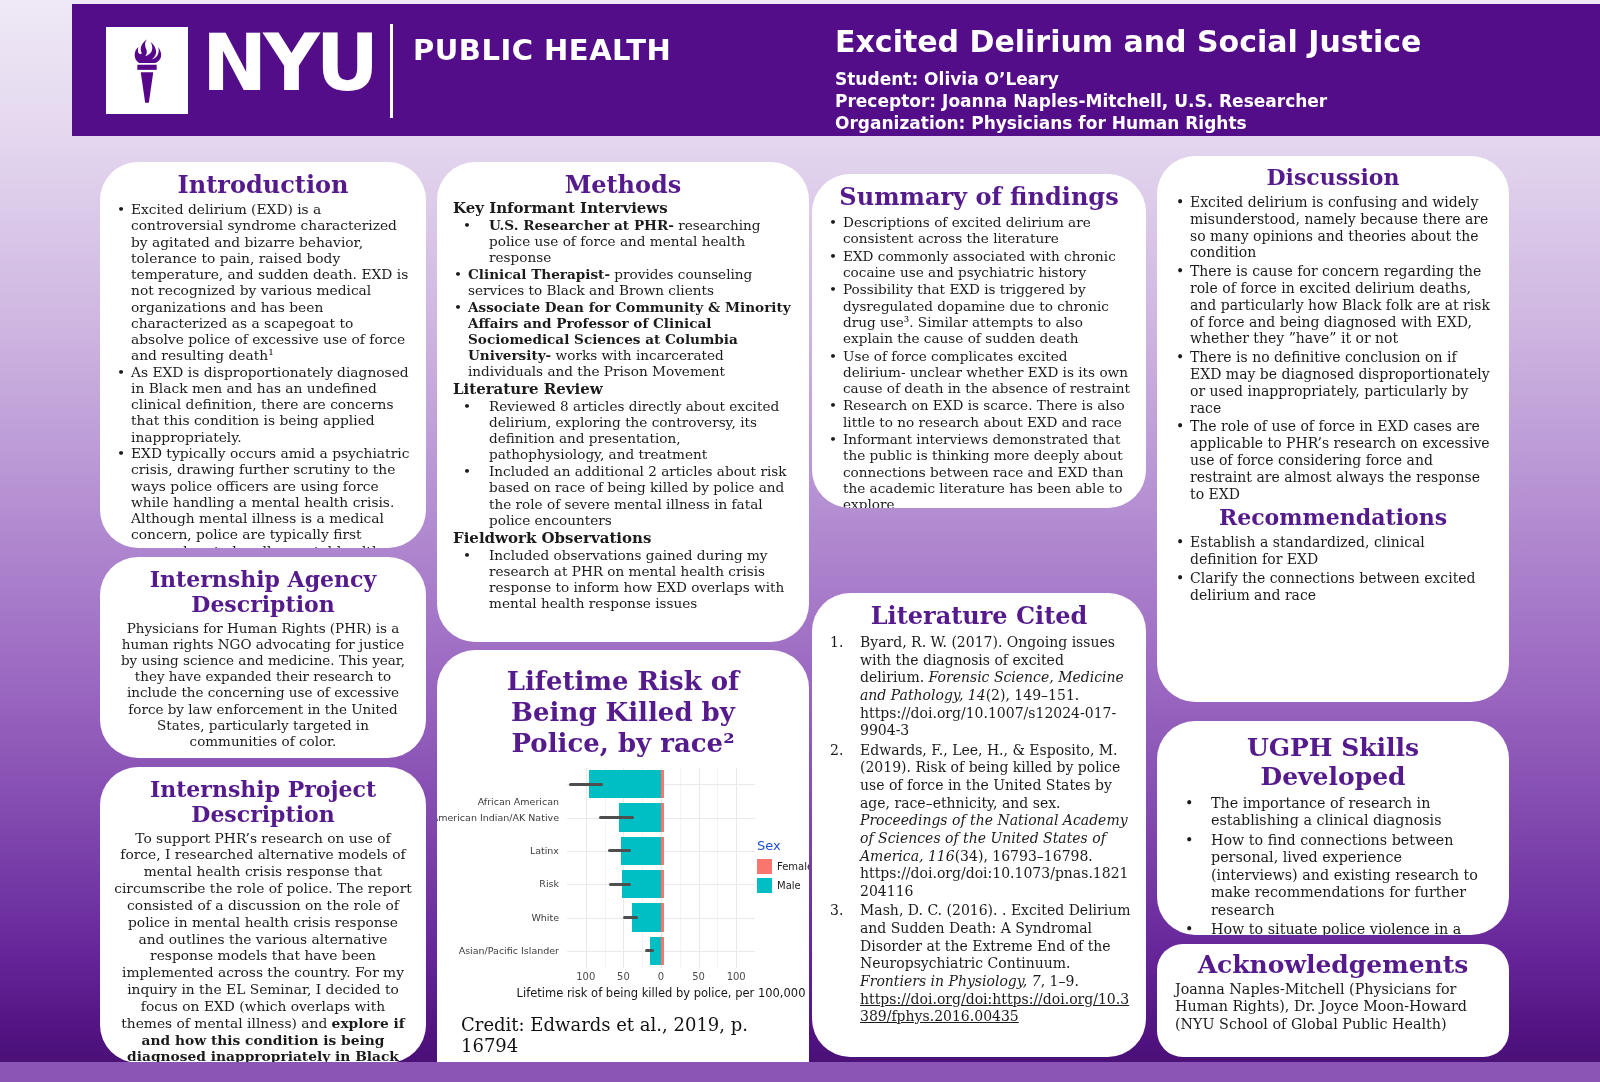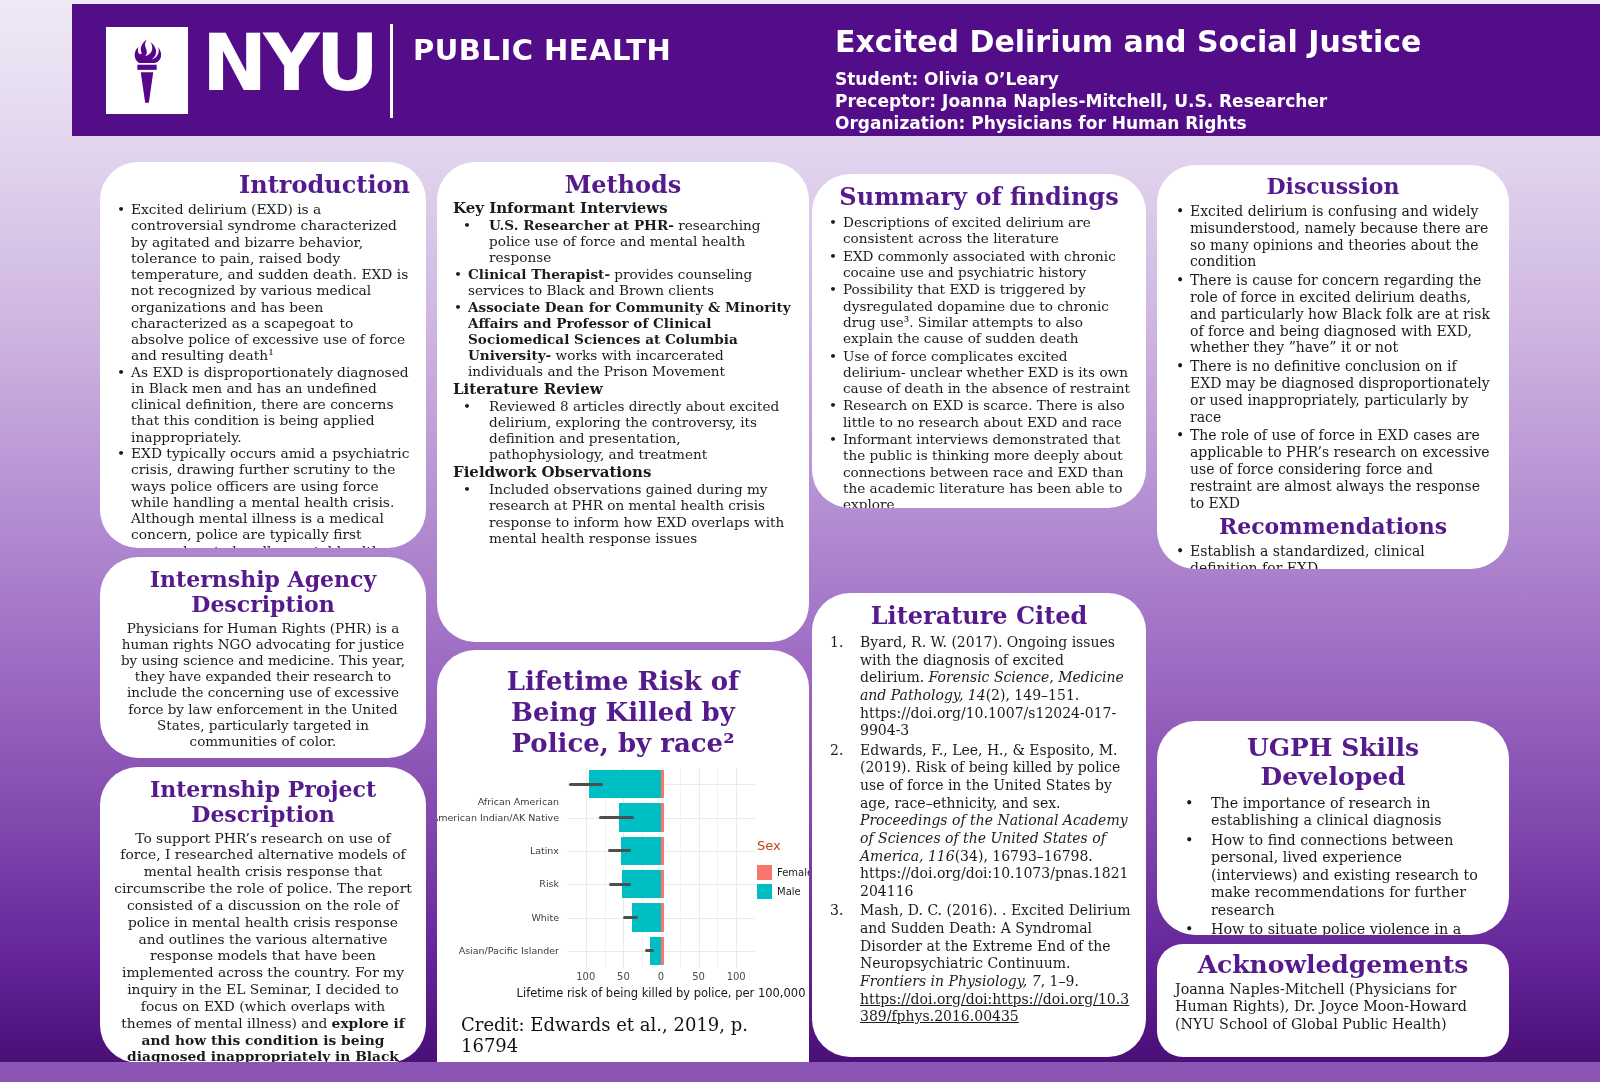--- a/index.html
+++ b/index.html
@@ -22,21 +22,21 @@
 
   
   .card { position:absolute; background:#fff; border-radius:38px; box-sizing:border-box; overflow:hidden; }
   .h1 { font-weight:bold; color:#551a8b; text-align:center; }
   .b { position:relative; padding-left:15px; }
   .b::before { content:"•"; position:absolute; left:1px; top:0; }
   .bw { padding-left:36px; }
   .bw::before { left:10px; }
 
   #card-intro { left:100px; top:162px; width:326px; height:386px; padding:8px 16px; }
-  #card-intro .h1 { font-size:24px; margin-bottom:2px;text-align:right; }
+  #card-intro .h1 { font-size:24px; margin-bottom:2px; }
   .intro-text { font-size:13.8px; line-height:1.18; }
 
   #card-agency { left:100px; top:557px; width:326px; height:201px; padding:6px 14px; text-align:center; }
   #card-agency .h1 { font-size:22px; line-height:1.15; margin:4px auto 2px; max-width:230px; }
   .agency-body { font-size:13.5px; line-height:1.2; }
 
   #card-project { left:100px; top:767px; width:326px; height:296px; padding:6px 14px; text-align:center; }
   #card-project .h1 { font-size:22px; line-height:1.15; margin:4px auto 2px; max-width:230px; }
   .project-body { font-size:13.8px; line-height:1.22; }
 
@@ -46,21 +46,21 @@
   .m-item { font-size:13.6px; line-height:1.18; margin-bottom:1px; }
 
   #card-chart { left:437px; top:650px; width:372px; height:488px; padding:10px 14px; }
   .chart-title { font-size:26px; font-weight:bold; color:#551a8b; text-align:center; line-height:1.2; max-width:300px; margin:6px auto 0; }
   .chart-area { position:relative; height:234px; margin-top:8px; font-family:"DejaVu Sans","Liberation Sans",sans-serif; }
   #chart-labels { position:absolute; left:0; top:0; width:116px; height:200px; }
   #chart-plot { position:absolute; left:116px; top:0; width:188px; height:200px; }
   #chart-xaxis { position:absolute; left:0; top:203px; width:344px; height:13px; }
   .chart-xlabel { position:absolute; top:218px; left:210px; transform:translateX(-50%); white-space:nowrap; font-size:11.5px; color:#151515; }
   #chart-legend { position:absolute; left:306px; top:70px; }
-  .legend-title { font-size:13px; color:#c2410c; margin-bottom:12px; }
+  .legend-title { font-size:13px; color:#1d4ed8; margin-bottom:6px; }
   .legend-item { display:flex; align-items:center; margin-bottom:4px; }
   .legend-swatch { width:15px; height:15px; margin-right:5px; flex:none; }
   .legend-label { font-size:10px; color:#1a1a1a; }
   .credit { font-size:18px; margin:12px 0 0 10px; color:#111; }
   .cat-label { position:absolute; right:8px; font-size:9.5px; color:#3c3c3c; white-space:nowrap; }
   .grid-v, .grid-h { position:absolute; background:#eaeaea; }
   .grid-minor { background:#f3f3f3; }
   .chart-bar { position:absolute; }
   .err-bar { position:absolute; background:#4e4e4e; border-radius:2px; }
   .x-tick { position:absolute; width:30px; text-align:center; font-size:10px; color:#4c4c4c; }
@@ -70,21 +70,21 @@
   .sum-item { font-size:13.6px; line-height:1.2; margin-bottom:1px; }
 
   #card-lit { left:812px; top:593px; width:334px; height:464px; padding:8px 14px; }
   #card-lit .h1 { font-size:24px; margin-bottom:4px; }
   .ref { display:flex; font-size:14px; line-height:1.26; margin-bottom:2px; }
   .ref-num { width:34px; flex:none; padding-left:4px; box-sizing:border-box; }
   .ref-body { flex:1; word-break:break-word; }
   .ref-it { font-style:italic; }
   .ref-link { text-decoration:underline; }
 
-  #card-disc { left:1157px; top:165px; width:352px; height:404px; padding:8px 18px; }
+  #card-disc { left:1157px; top:156px; width:352px; height:546px; padding:8px 18px; }
   #card-disc .h1 { font-size:22px; margin-bottom:4px; }
   .disc-item, .rec-item { font-size:14px; line-height:1.2; margin-bottom:2px; }
   .rec-h { font-size:24px; margin:2px 0 4px; }
 
   #card-ugph { left:1157px; top:721px; width:352px; height:214px; padding:12px 18px; }
   #card-ugph .h1 { font-size:25px; margin-bottom:4px; }
   .ugph-item { font-size:14.3px; line-height:1.22; margin-bottom:2px; }
 
   #card-ack { left:1157px; top:944px; width:352px; height:113px; border-radius:26px; padding:6px 18px; }
   #card-ack .h1 { font-size:25px; margin-bottom:2px; }
@@ -141,20 +141,21 @@
     <div class="h1">Methods</div>
     <div class="m-group">
       <div class="m-h">Key Informant Interviews</div>
       <div class="b bw m-item"><b>U.S. Researcher at PHR-</b><span> researching police use of force and mental health response</span></div>
       <div class="b m-item"><b>Clinical Therapist-</b><span> provides counseling services to Black and Brown clients</span></div>
       <div class="b m-item"><b>Associate Dean for Community &amp; Minority Affairs and Professor of Clinical Sociomedical Sciences at Columbia University-</b><span> works with incarcerated individuals and the Prison Movement</span></div>
     </div>
     <div class="m-group">
       <div class="m-h">Literature Review</div>
       <div class="b bw m-item"><b></b><span>Reviewed 8 articles directly about excited delirium, exploring the controversy, its definition and presentation, pathophysiology, and treatment</span></div>
+      <div class="b bw m-item"><b></b><span>Included an additional 2 articles about risk based on race of being killed by police and the role of severe mental illness in fatal police encounters</span></div>
     </div>
     <div class="m-group">
       <div class="m-h">Fieldwork Observations</div>
       <div class="b bw m-item"><b></b><span>Included observations gained during my research at PHR on mental health crisis response to inform how EXD overlaps with mental health response issues</span></div>
     </div>
   </div>
 
   <div class="card" id="card-chart">
     <div class="chart-title">Lifetime Risk of Being Killed by Police, by race²</div>
     <div class="chart-area">

